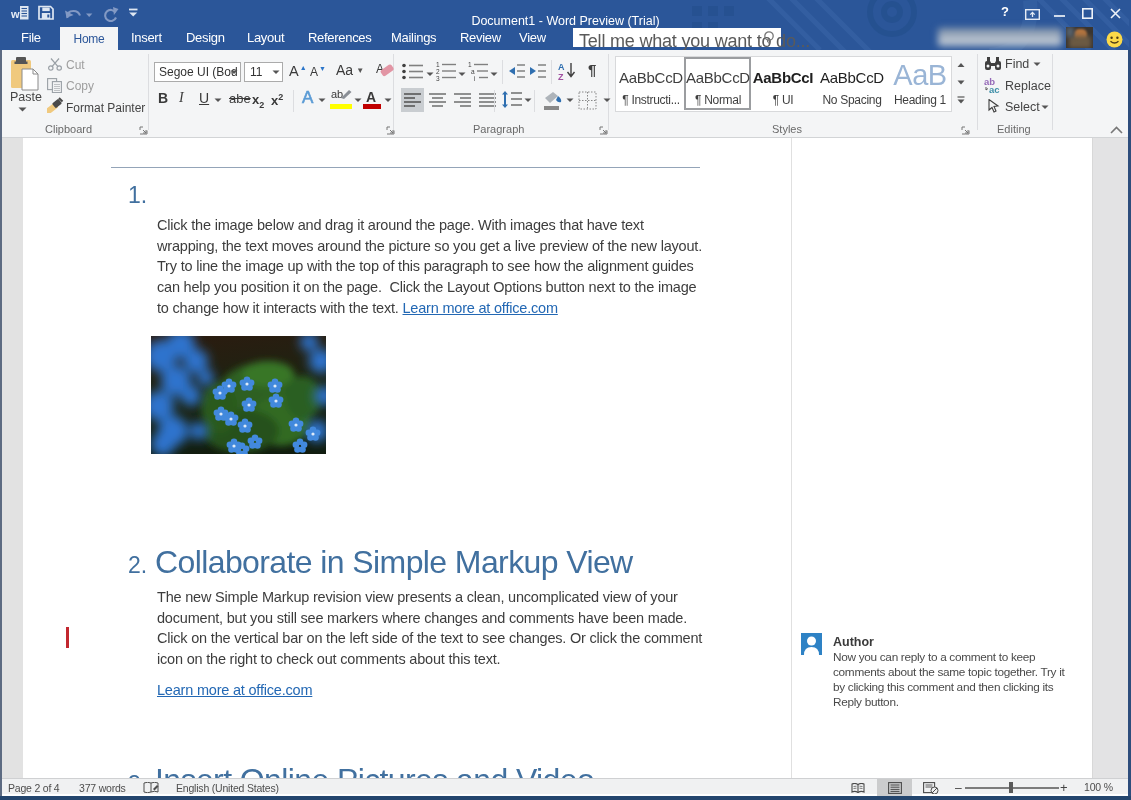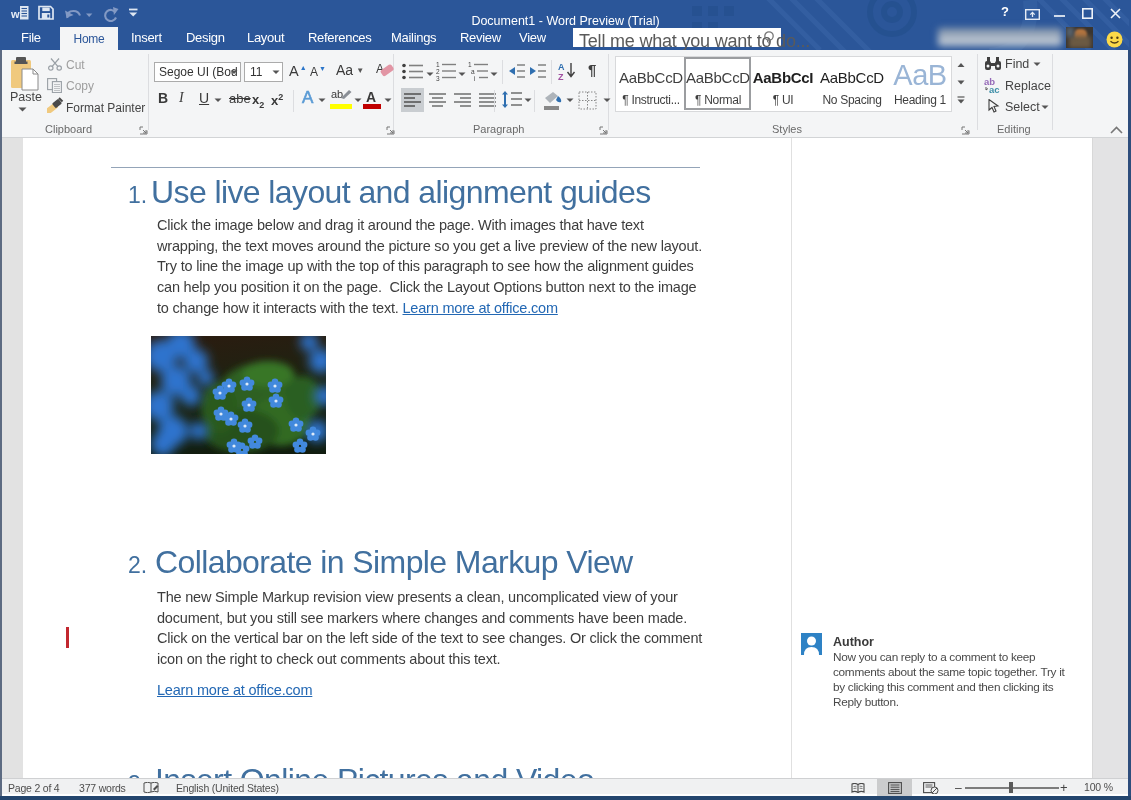--- a/index.html
+++ b/index.html
@@ -449,21 +449,20 @@
     </svg>
 </div>
 <div class="abs" id="docarea">
 
   <div class="abs" style="left:0;top:0;width:21px;height:640px;background:#e2e2e2;"></div>
   <div class="abs" style="left:789px;top:0;width:1px;height:640px;background:#e0e0e0;"></div>
   <div class="abs" style="left:1090px;top:0;width:37px;height:640px;background:#e3e3e4;border-left:1px solid #d8d8d8;"></div>
 
   <div class="abs" style="left:109px;top:29px;width:589px;height:1px;background:#94a4b8;"></div>
   <div class="hnum" style="left:126px;top:44px;">1.</div>
-  <div class="h1blue" style="left:149px;top:36px;">Use live layout and alignment guides</div>
   <div class="body-par" style="left:155px;top:77px;">Click the image below and drag it around the page. With images that have text<br>wrapping, the text moves around the picture so you get a live preview of the new layout.<br>Try to line the image up with the top of this paragraph to see how the alignment guides<br>can help you position it on the page.&nbsp; Click the Layout Options button next to the image<br>to change how it interacts with the text. <span class="link">Learn more at office.com</span></div>
 
   <svg class="abs" style="left:149px;top:198px" width="175" height="118" viewBox="0 0 175 118">
     <defs>
       <linearGradient id="gbg" x1="0.3" y1="0" x2="0.5" y2="1">
         <stop offset="0%" stop-color="#2a1c10"></stop>
           <stop offset="50%" stop-color="#1c2412"></stop>
           <stop offset="100%" stop-color="#111c0e"></stop>
       </linearGradient>
       <filter id="blur6" x="-60%" y="-60%" width="220%" height="220%">

